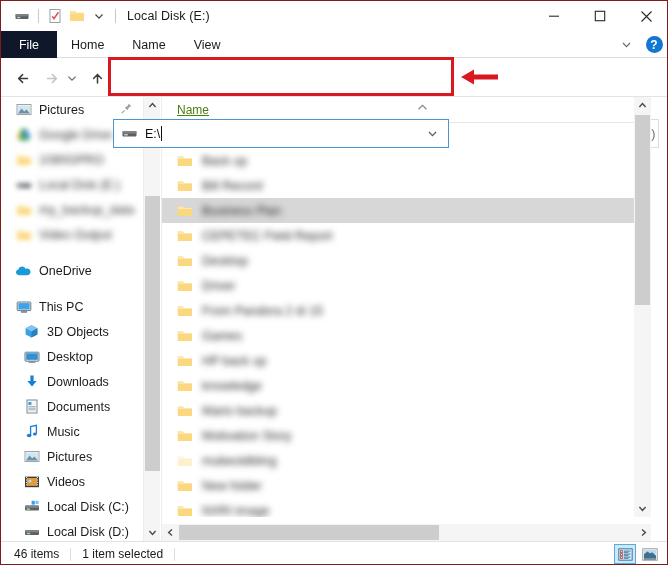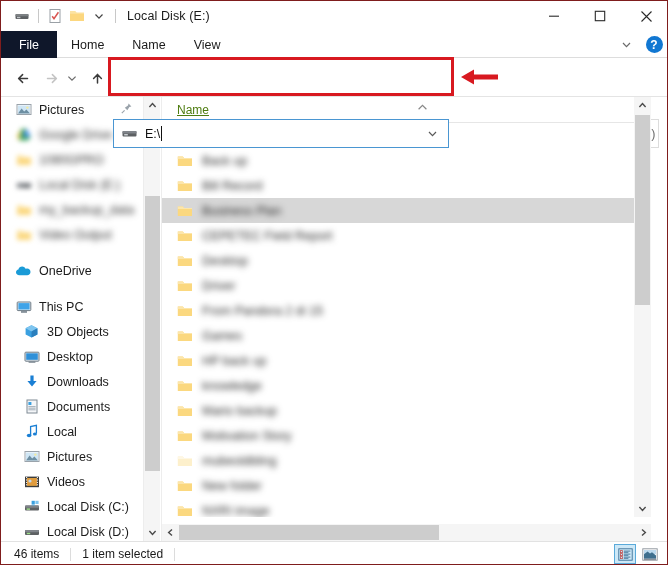--- a/index.html
+++ b/index.html
@@ -565,21 +565,21 @@
       </div>
 
       <div class="nav-item lvl2">
         <span class="nav-ico">
           <svg width="14" height="15" viewBox="0 0 14 15">
             <path d="M5.6 11.2 V2.6 L11.4 1.3 V9.6" stroke="#1a7fd4" stroke-width="1.3" fill="none"></path>
             <ellipse cx="4.1" cy="11.5" rx="2.3" ry="1.8" fill="#1a7fd4"></ellipse>
             <ellipse cx="9.9" cy="10" rx="2" ry="1.6" fill="#1a7fd4"></ellipse>
           </svg>
         </span>
-        <span class="nav-lbl">Local</span>
+        <span class="nav-lbl">Music</span>
       </div>
 
       <div class="nav-item lvl2">
         <span class="nav-ico">
           <svg width="16" height="15" viewBox="0 0 16 15">
             <rect x="1" y="2.5" width="14" height="10" fill="#ffffff" stroke="#9aa3ab" stroke-width="1"></rect>
             <rect x="2" y="3.5" width="12" height="8" fill="#cfe6f5"></rect>
             <path d="M2 11.5 L5.6 6.5 L8.2 9.6 L10.4 7.6 L14 11.5 Z" fill="#6d8fa3"></path>
             <circle cx="11.4" cy="5.6" r="1.2" fill="#f4e9a0"></circle>
           </svg>

